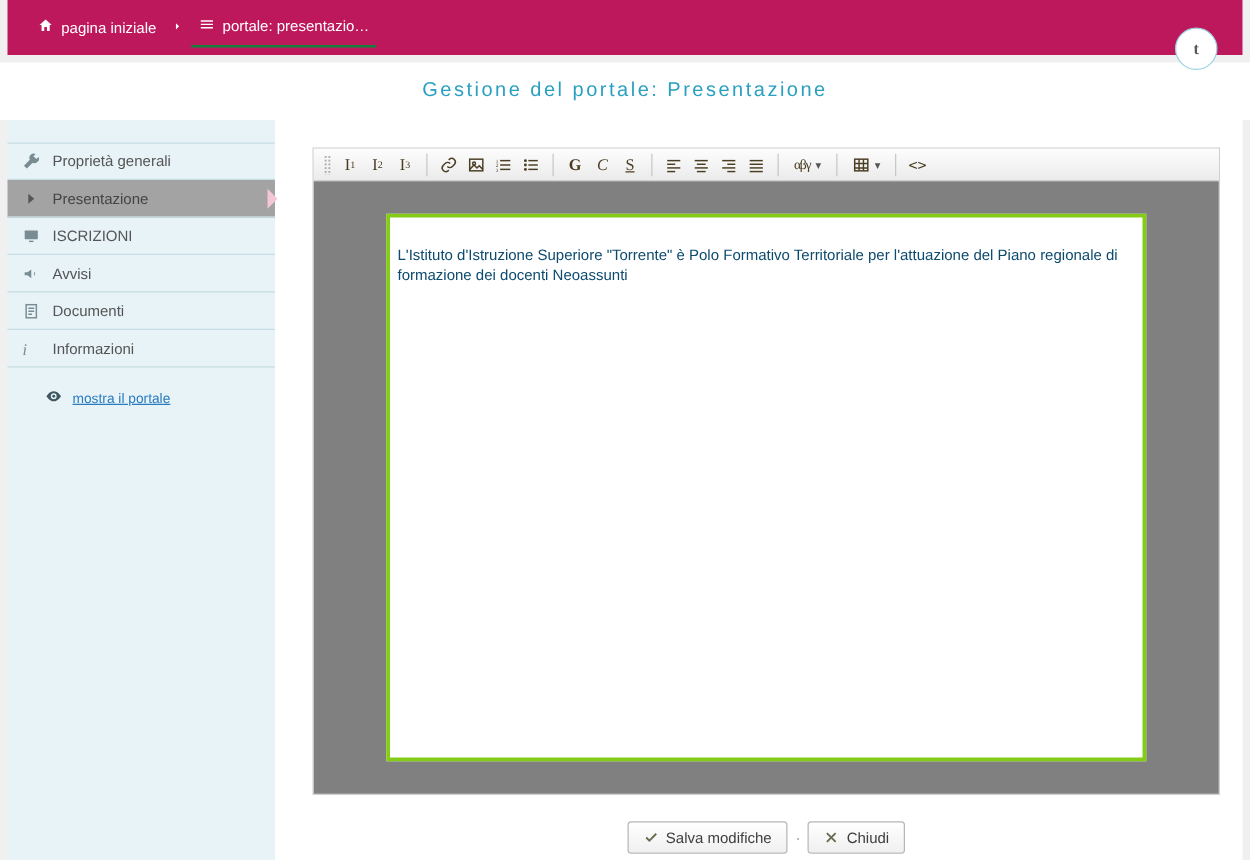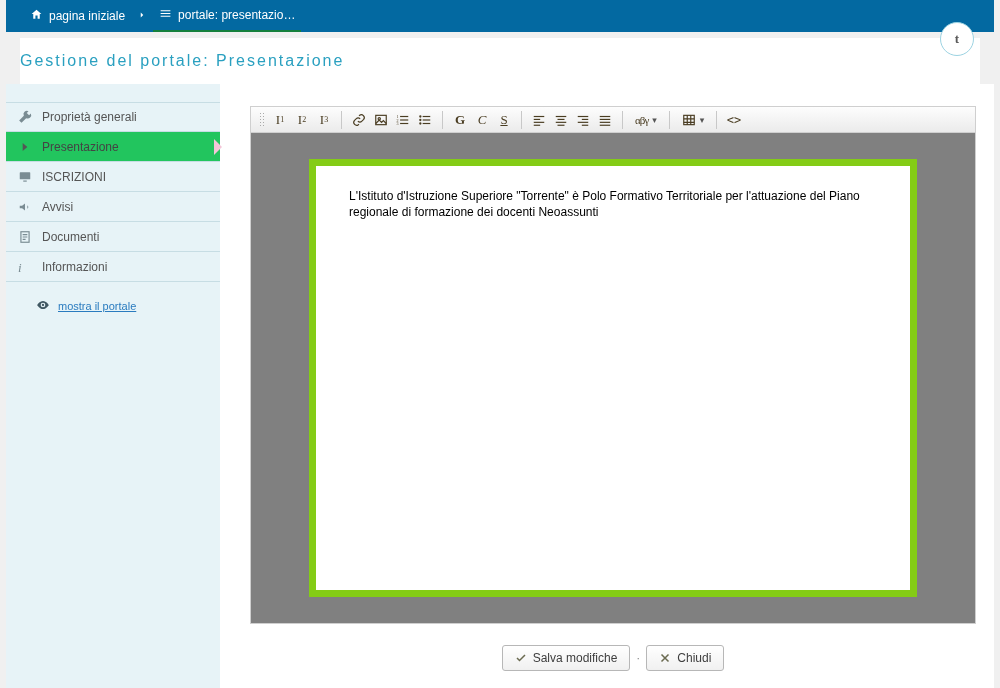--- a/index.html
+++ b/index.html
@@ -1,20 +1,20 @@
 <!DOCTYPE html>
 <html><head>
 <meta charset="utf-8">
 <style>
   * { box-sizing: border-box; margin: 0; padding: 0; }
   html, body { width: 1000px; height: 688px; font-family: Arial, Helvetica, sans-serif; overflow: hidden; background:#f0f0f0; }
   
   .topbar {
-    height: 32px;
-    background: #0369a1;
+    height: 44px;
+    background: #be185d;
     color: #fff;
     display: flex;
     align-items: center;
     padding: 0 18px;
     font-size: 12px;
     position: relative;
     margin: 0 6px 6px 6px;
   }
   .topbar .crumb { display: flex; align-items: center; gap:6px; height:32px; padding: 0 6px;}
   .topbar .chev { margin: 0 6px; }
@@ -29,22 +29,23 @@
     background:#fff;
     border:1px solid #9cd3e2;
     display:flex; align-items:center; justify-content:center;
     color:#595959;
     font-size:13px;
     font-weight:bold;
     font-family: Georgia, serif;
   }
   
   .titlebar {
-    margin: 0 20px;
+    margin: 0 0;
     background: #fff;
+    text-align: center;
     padding: 14px 0;
     font-size: 16px;
     color:#2aa0c0;
     letter-spacing: 2px;
   }
   
   .workspace { display:flex; margin: 0 6px; height: 606px; }
   .sidebar {
     width: 218px;
     background: #e7f3f7;
@@ -56,21 +57,21 @@
     height: 30px;
     padding: 0 12px;
     border-bottom: 1px solid #c7dde4;
     font-size: 12px;
     color:#555;
     cursor:pointer;
     position:relative;
   }
   .nav-item:first-child { border-top:1px solid #c7dde4;}
   .nav-item.active {
-    background:#22c55e;
+    background:#a3a3a3;
     color:#444;
     text-align:right;
   }
   .nav-item.active::after{
     content:"";
     position:absolute;
     right:-10px; top:50%;
     transform:translateY(-50%);
     border:8px solid transparent;
     border-left-color:#f4c6d8;
@@ -134,24 +135,24 @@
   .caret-down{ font-size:9px; color:#555; margin-left:2px;}
   
   .editor-canvas{
     background:#808080;
     height:490px;
     padding:26px 58px;
   }
   .page{
     width:100%; height:100%;
     background:#fff;
-    border:7px solid #84cc16;
-    padding:22px 33px;
+    border:3px solid #84cc16;
+    padding:22px 6px;
     font-size:12px;
-    color:#000000;
+    color:#0c4a6e;
     line-height:1.35;
   }
   
   .footer{
     display:flex; justify-content:center; align-items:center;
     gap:6px;
     padding-top:21px;
     font-size:12px;
     color:#555;
   }

